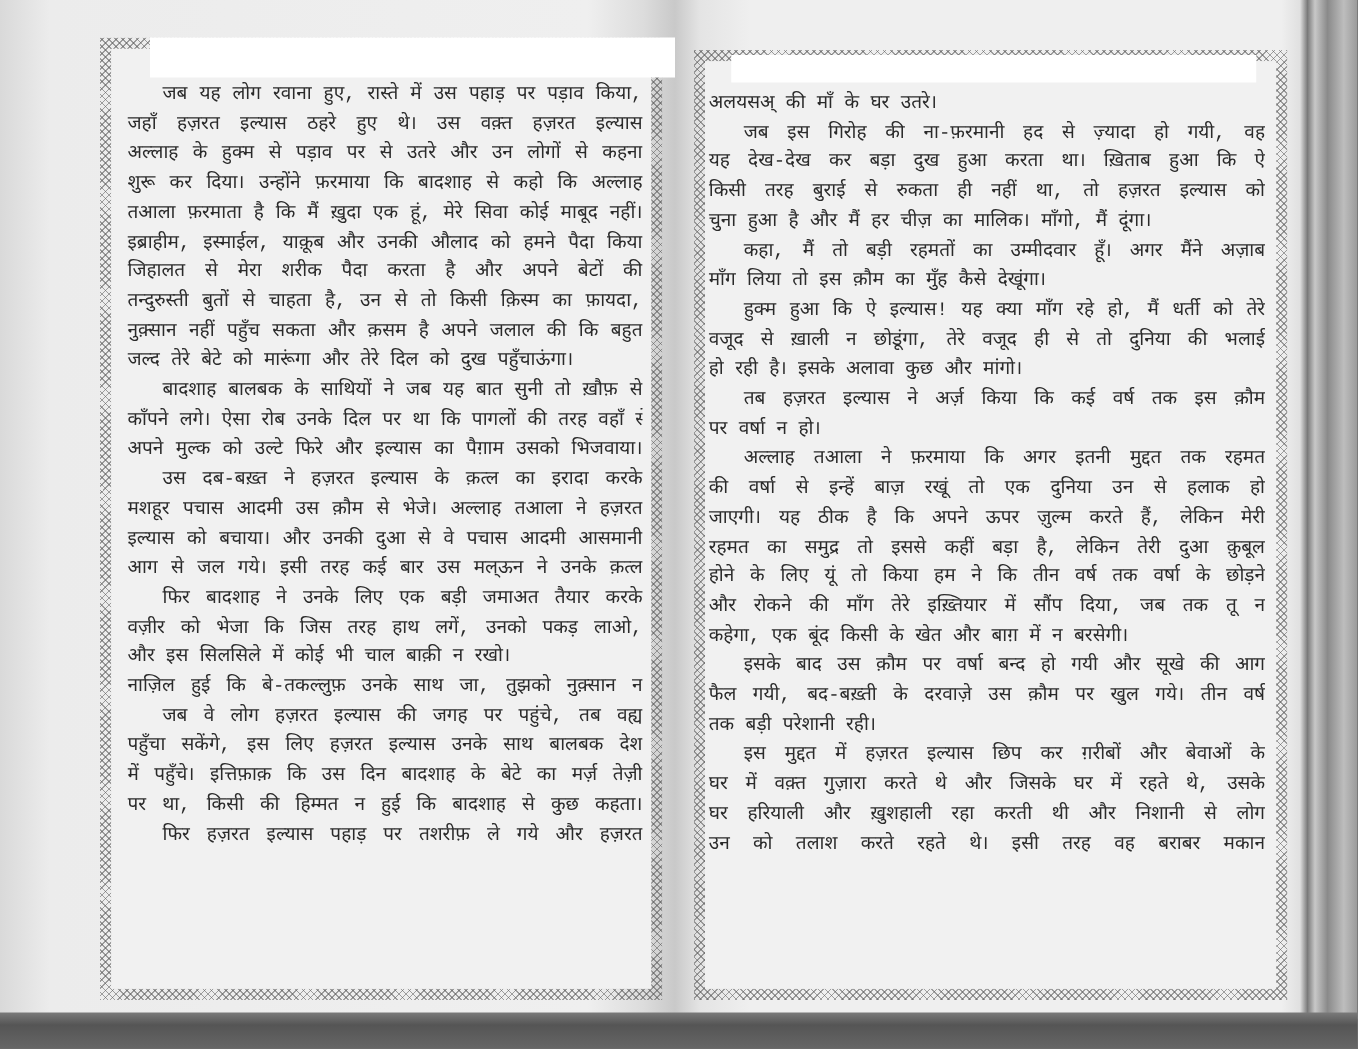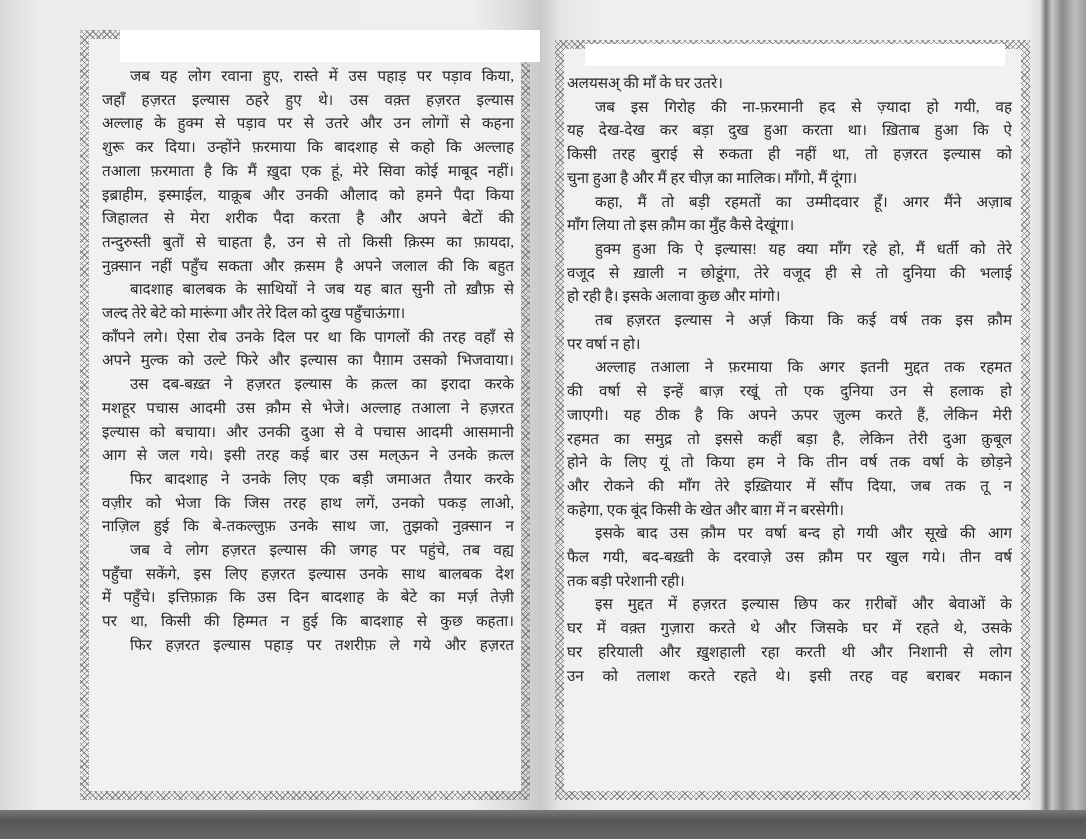--- a/index.html
+++ b/index.html
@@ -40,21 +40,21 @@
       background: #f1f1f1;
     }
     .header-blank {
       position: absolute; background: #ffffff;
     }
     .page.left .header-blank { left: 40px; top: 0; width: 420px; height: 32px; }
     .page.right .header-blank { left: 30px; top: 4px; width: 420px; height: 22px; }
 
     .text {
       position: absolute;
-      font-family: Liberation Serif, serif;
+      font-family: Liberation Mono, monospace;
       font-size: 15.2px;
       color: #2a2a2a;
       line-height: 23.7px;
       text-align: justify;
     }
     .page.left .text { left: 22px; top: 34px; width: 412px; }
     .page.right .text { left: 12px; top: 31px; width: 445px; }
     .line {
       display: block; white-space: nowrap; overflow: hidden;
       text-align-last: justify; text-align: justify;
@@ -73,30 +73,31 @@
     <div class="text" id="left-text">
         <span class="line indent">जब यह लोग रवाना हुए, रास्ते में उस पहाड़ पर पड़ाव किया,</span>
         <span class="line">जहाँ हज़रत इल्यास ठहरे हुए थे। उस वक़्त हज़रत इल्यास</span>
         <span class="line">अल्लाह के हुक्म से पड़ाव पर से उतरे और उन लोगों से कहना</span>
         <span class="line">शुरू कर दिया। उन्होंने फ़रमाया कि बादशाह से कहो कि अल्लाह</span>
         <span class="line">तआला फ़रमाता है कि मैं ख़ुदा एक हूं, मेरे सिवा कोई माबूद नहीं।</span>
         <span class="line">इब्राहीम, इस्माईल, याक़ूब और उनकी औलाद को हमने पैदा किया</span>
         <span class="line">जिहालत से मेरा शरीक पैदा करता है और अपने बेटों की</span>
         <span class="line">तन्दुरुस्ती बुतों से चाहता है, उन से तो किसी क़िस्म का फ़ायदा,</span>
         <span class="line">नुक़्सान नहीं पहुँच सकता और क़सम है अपने जलाल की कि बहुत</span>
+        <span class="line last">जल्द तेरे बेटे को मारूंगा और तेरे दिल को दुख पहुँचाऊंगा।</span>
         <span class="line indent">बादशाह बालबक के साथियों ने जब यह बात सुनी तो ख़ौफ़ से</span>
-        <span class="line last">जल्द तेरे बेटे को मारूंगा और तेरे दिल को दुख पहुँचाऊंगा।</span>
         <span class="line">काँपने लगे। ऐसा रोब उनके दिल पर था कि पागलों की तरह वहाँ से</span>
         <span class="line">अपने मुल्क को उल्टे फिरे और इल्यास का पैग़ाम उसको भिजवाया।</span>
         <span class="line indent">उस दब-बख़्त ने हज़रत इल्यास के क़त्ल का इरादा करके</span>
         <span class="line">मशहूर पचास आदमी उस क़ौम से भेजे। अल्लाह तआला ने हज़रत</span>
         <span class="line">इल्यास को बचाया। और उनकी दुआ से वे पचास आदमी आसमानी</span>
         <span class="line">आग से जल गये। इसी तरह कई बार उस मल्ऊन ने उनके क़त्ल</span>
         <span class="line indent">फिर बादशाह ने उनके लिए एक बड़ी जमाअत तैयार करके</span>
         <span class="line">वज़ीर को भेजा कि जिस तरह हाथ लगें, उनको पकड़ लाओ,</span>
+        <span class="line last">और इस सिलसिले में कोई भी चाल बाक़ी न रखो।</span>
         <span class="line">नाज़िल हुई कि बे-तकल्लुफ़ उनके साथ जा, तुझको नुक़्सान न</span>
         <span class="line indent">जब वे लोग हज़रत इल्यास की जगह पर पहुंचे, तब वह्य</span>
         <span class="line">पहुँचा सकेंगे, इस लिए हज़रत इल्यास उनके साथ बालबक देश</span>
         <span class="line">में पहुँचे। इत्तिफ़ाक़ कि उस दिन बादशाह के बेटे का मर्ज़ तेज़ी</span>
         <span class="line">पर था, किसी की हिम्मत न हुई कि बादशाह से कुछ कहता।</span>
         <span class="line indent">फिर हज़रत इल्यास पहाड़ पर तशरीफ़ ले गये और हज़रत</span>
       </div>
   </div>
   <div class="page right">
     <div class="frame"></div>

